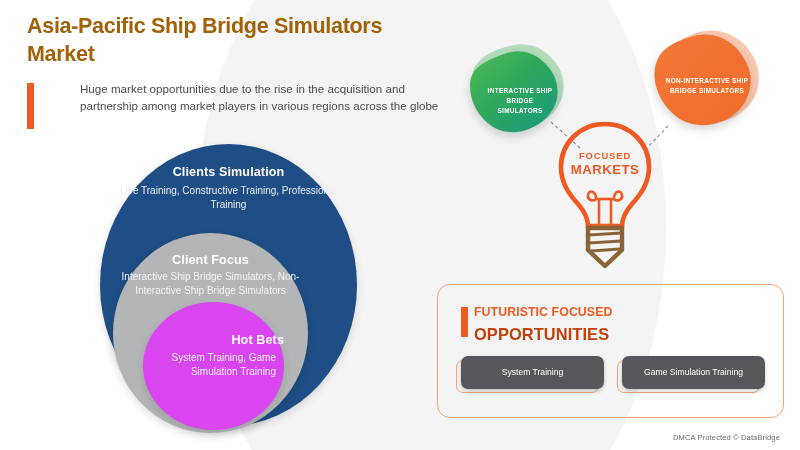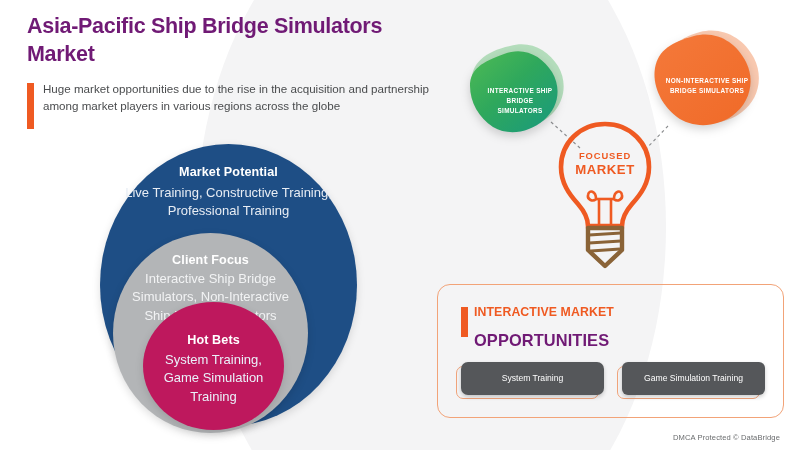--- a/index.html
+++ b/index.html
@@ -22,60 +22,61 @@
     left: 196px; top: -118px;
     width: 470px; height: 690px;
     background: #f4f4f5;
     border-radius: 50%;
     z-index: 0;
   }
 
   
   .header { position: absolute; left: 27px; top: 13px; width: 420px; z-index: 6; }
   .title {
-    font-size: 21.5px; font-weight: bold; color: #701a75;
+    font-size: 21.5px; font-weight: bold; color: #a16207;
     line-height: 1.28; letter-spacing: -0.3px;
   }
   .sub-wrap { display: flex; margin-top: 13px; }
   .sub-bar {
     width: 7px; min-width: 7px; height: 46px;
     background: #ef5a22; margin-right: 9px; margin-top: 2px;
   }
   .subtitle {
-    font-size: 11.6px; color: #4a4c4e; line-height: 1.46;
+    font-size: 11.6px; color: #4a4c4e; line-height: 1.46; margin-left: 37px;
   }
 
   
   .circles { position: absolute; left: 0; top: 0; width: 800px; height: 450px; z-index: 3; }
   .ring {
     position: absolute; border-radius: 50%;
     text-align: center; color: #ffffff;
     box-shadow: 0 3px 8px rgba(0,0,0,0.13);
   }
   .ring-outer {
     left: 100px; top: 144px; width: 257px; height: 282px;
     background: #1e4e85;
   }
   .ring-mid {
     left: 113px; top: 233px; width: 195px; height: 200px;
     background: #b3b5b7;
   }
   .ring-inner {
     left: 143px; top: 302px; width: 141px; height: 128px;
-    background: #be185d;
+    background: #d946ef;
+    text-align: right;
   }
   .ring-head {
     font-size: 12.6px; font-weight: bold; letter-spacing: 0.1px;
     color: #ffffff;
   }
   .ring-outer .ring-head { margin-top: 21px; }
   .ring-mid .ring-head   { margin-top: 20px; }
   .ring-inner .ring-head { margin-top: 31px; }
   .ring-desc {
-    font-size: 13px; line-height: 1.42; color: #e8edf4; margin-top: 5px;
+    font-size: 10px; line-height: 1.42; color: #e8edf4; margin-top: 5px;
     padding: 0 8px;
   }
   .ring-mid .ring-desc { color: #f2f3f4; margin-top: 3px; }
   .ring-inner .ring-desc { color: #eaf1fa; margin-top: 4px; }
 
   
   .blob-group { position: absolute; z-index: 5; }
   .blob-shadow, .blob-main {
     position: absolute; left: 0; top: 0; width: 100%; height: 100%;
   }
@@ -105,39 +106,39 @@
   
   .panel {
     position: absolute; left: 437px; top: 284px; width: 347px; height: 134px;
     border: 1.3px solid #f2a378; border-radius: 13px;
     background: transparent; z-index: 5;
   }
   .panel-head { display: flex; margin: 21px 0 0 23px; }
   .panel-bar { width: 7px; min-width: 7px; height: 30px; background: #ef5a22; margin-right: 6px; margin-top: 1px; }
   .panel-titles { line-height: 1; }
   .panel-t1 { font-size: 12.3px; font-weight: bold; color: #ef5a22; letter-spacing: 0.1px; display: block; }
-  .panel-t2 { font-size: 16.4px; font-weight: bold; color: #701a75; letter-spacing: 0.1px; display: block; margin-top: 14px; }
+  .panel-t2 { font-size: 16.4px; font-weight: bold; color: #c2410c; letter-spacing: 0.1px; display: block; margin-top: 8px; }
 
   .panel-btns { display: flex; gap: 18px; margin: 13px 0 0 23px; }
   .opt-btn-wrap { position: relative; }
   .opt-outline {
     position: absolute; left: -5px; top: 4px;
     width: 100%; height: 100%;
     border: 1.3px solid #f0a37a; border-radius: 7px;
   }
   .opt-btn {
     position: relative;
     background: #55575a; color: #ffffff;
     border-radius: 7px;
     font-size: 8.6px;
     display: flex; align-items: center; justify-content: center;
     box-shadow: 0 2px 4px rgba(0,0,0,0.2);
   }
   #btn-system { width: 143px; height: 33px; }
-  #btn-game   { width: 143px; height: 33px; border-radius: 6px; }
+  #btn-game   { width: 143px; height: 33px; }
 
   
   .footer {
     position: absolute; right: 20px; bottom: 8px;
     font-size: 7.6px; color: #6a6c6e; letter-spacing: 0.1px; z-index: 7;
   }
 </style>
 </head>
 <body>
 
@@ -148,21 +149,21 @@
   <div class="header">
     <div class="title">Asia-Pacific Ship Bridge Simulators Market</div>
     <div class="sub-wrap">
       <div class="sub-bar"></div>
       <div class="subtitle">Huge market opportunities due to the rise in the acquisition and partnership among market players in various regions across the globe</div>
     </div>
   </div>
 
   <div class="circles">
     <div class="ring ring-outer">
-      <div class="ring-head">Market Potential</div>
+      <div class="ring-head">Clients Simulation</div>
       <div class="ring-desc">Live Training, Constructive Training, Professional Training</div>
     </div>
     <div class="ring ring-mid">
       <div class="ring-head">Client Focus</div>
       <div class="ring-desc">Interactive Ship Bridge Simulators, Non-Interactive Ship Bridge Simulators</div>
     </div>
     <div class="ring ring-inner">
       <div class="ring-head">Hot Bets</div>
       <div class="ring-desc">System Training, Game Simulation Training</div>
     </div>
@@ -217,29 +218,29 @@
       <line x1="47" y1="80" x2="47" y2="105" stroke="#ef5a22" stroke-width="2.6"></line>
       <line x1="59" y1="80" x2="59" y2="105" stroke="#ef5a22" stroke-width="2.6"></line>
 
       <path d="M36 108 L70 108 L70 130 L53 146 L36 130 Z" fill="none" stroke="#8a6337" stroke-width="4.4" stroke-linejoin="round"></path>
       <line x1="37" y1="115" x2="69" y2="113" stroke="#8a6337" stroke-width="2.8"></line>
       <line x1="37" y1="123" x2="69" y2="121" stroke="#8a6337" stroke-width="2.8"></line>
       <line x1="39" y1="131" x2="68" y2="129" stroke="#8a6337" stroke-width="2.8"></line>
     </svg>
     <div class="bulb-text">
       <span class="l1">FOCUSED</span>
-      <span class="l2">MARKET</span>
+      <span class="l2">MARKETS</span>
     </div>
   </div>
 
   <div class="panel">
     <div class="panel-head">
       <div class="panel-bar"></div>
       <div class="panel-titles">
-        <span class="panel-t1">INTERACTIVE MARKET</span>
+        <span class="panel-t1">FUTURISTIC FOCUSED</span>
         <span class="panel-t2">OPPORTUNITIES</span>
       </div>
     </div>
     <div class="panel-btns">
       <div class="opt-btn-wrap">
         <div class="opt-outline"></div>
         <div class="opt-btn" id="btn-system">System Training</div>
       </div>
       <div class="opt-btn-wrap">
         <div class="opt-outline"></div>

